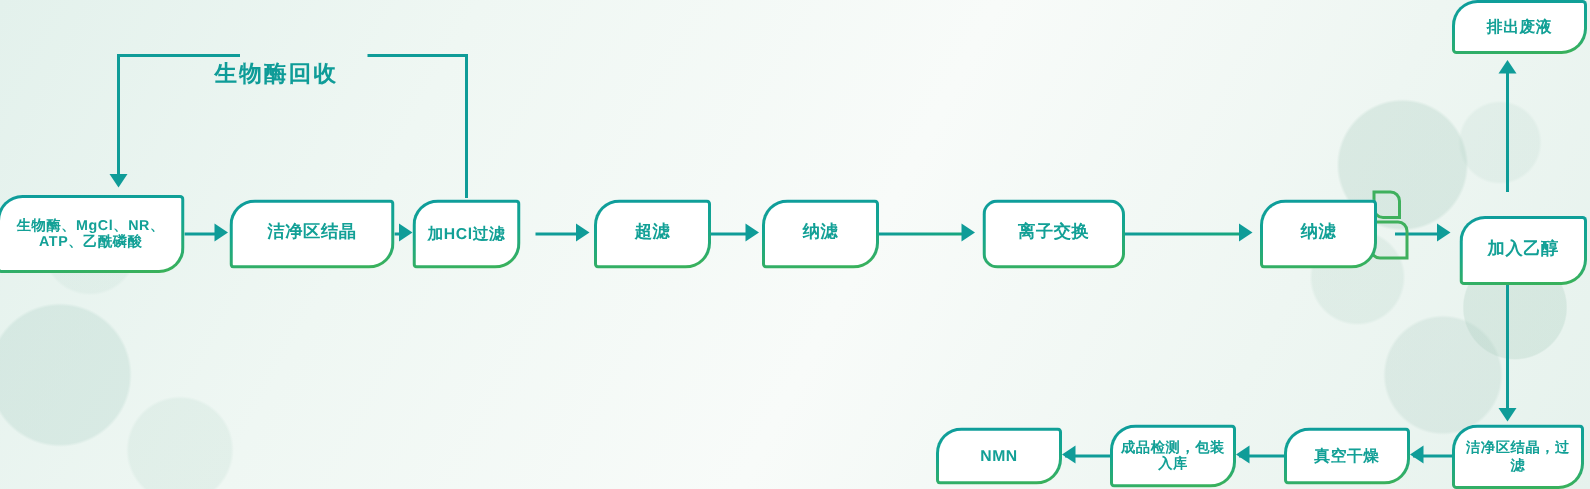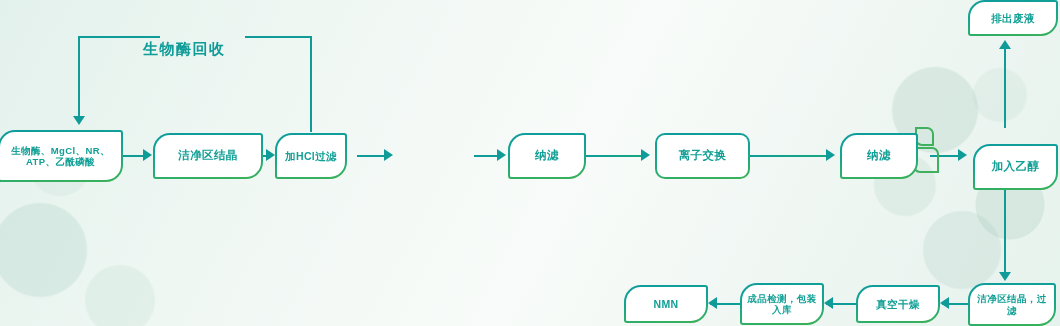--- a/index.html
+++ b/index.html
@@ -76,20 +76,21 @@
   <div class="ln lnv" style="left:310px;top:36px;height:96px;"></div>
   <div class="arr arr-d" style="left:73px;top:116px;"></div>
   <div class="loop-label" style="left:143px;top:40px;">生物酶回收</div>
 
   <div class="node mini" style="left:-2px;top:130px;width:125px;height:52px;padding:0 8px;">生物酶、MgCl、NR、ATP、乙酰磷酸</div>
 
   <div class="node small" style="left:153px;top:133px;width:110px;height:46px;">洁净区结晶</div>
 
   <div class="node tiny" style="left:275px;top:133px;width:72px;height:46px;">加HCl过滤</div>
 
+  <div class="node small" style="left:396px;top:133px;width:78px;height:46px;">超滤</div>
 
   <div class="node small" style="left:508px;top:133px;width:78px;height:46px;">纳滤</div>
 
   <div class="node small" style="left:655px;top:133px;width:95px;height:46px;border-radius:10px;">离子交换</div>
 
   <div class="node small" style="left:840px;top:133px;width:78px;height:46px;">纳滤</div>
 
   <div class="node small" style="left:973px;top:144px;width:85px;height:46px;">加入乙醇</div>
 
   <div class="ln lnh" style="left:123px;top:155px;width:23px;"></div>

